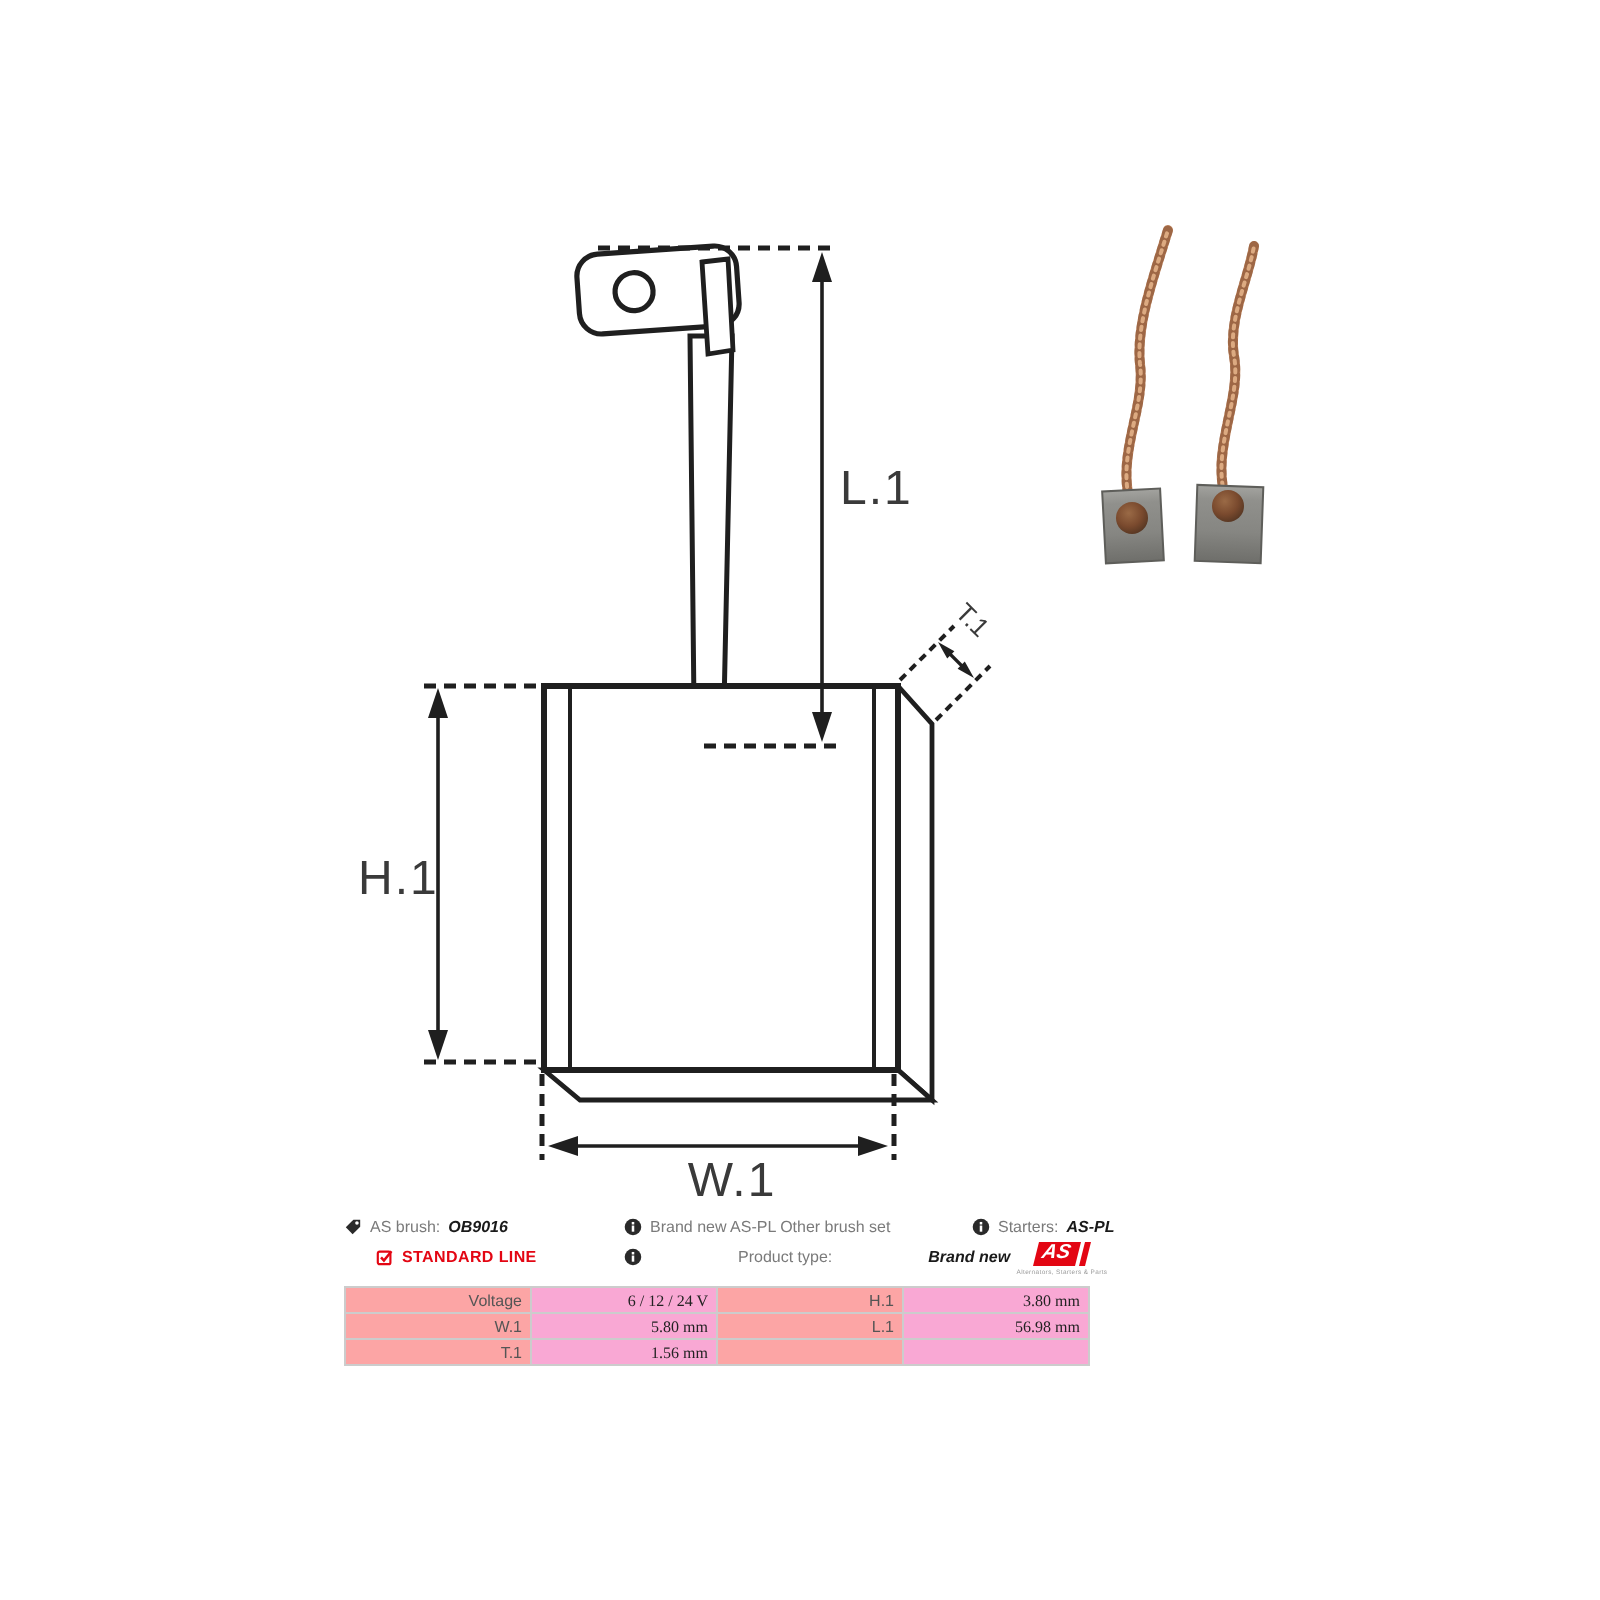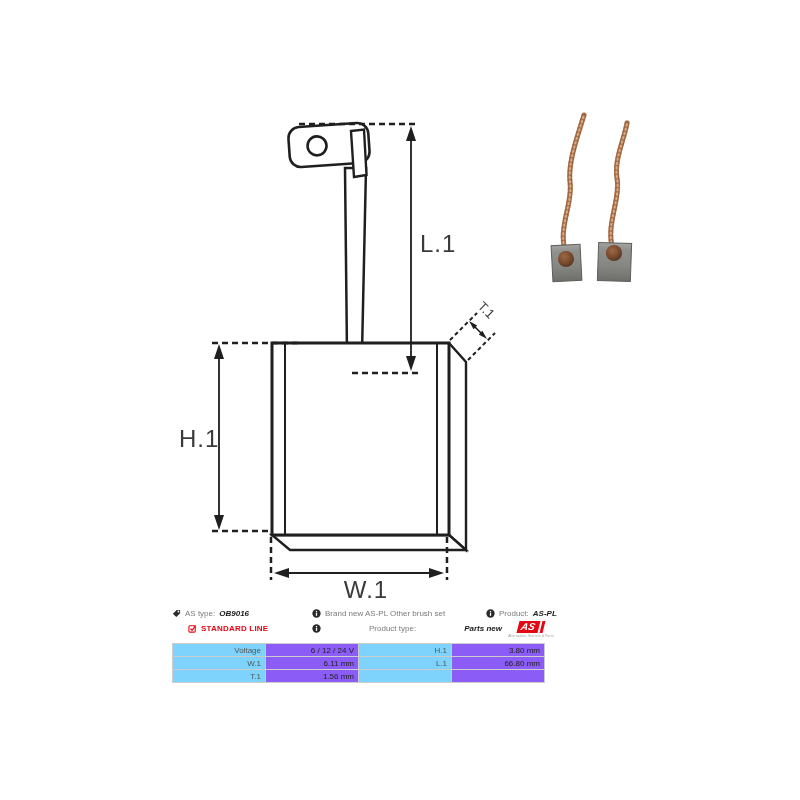--- a/index.html
+++ b/index.html
@@ -22,22 +22,22 @@
   .logo-as { display:inline-block; background:var(--brand-red); color:#fff; font-style:italic;
              font-weight:bold; font-size:10px; line-height:12px; padding:0 4px 0 3px;
              transform:skewX(-14deg); }
   .logo-slash { display:inline-block; width:3px; height:12px; background:var(--brand-red);
                 transform:skewX(-14deg); margin-left:2px; }
   .logo-tagline { font-size:3.2px; color:#9a9a9a; margin-top:1px; letter-spacing:0.2px; }
 
   table.spec { position:absolute; left:172px; top:643px; border-collapse:collapse; }
   table.spec td { border:1px solid #cccccc; width:93px; height:13px; font-size:8px;
                   padding:1px 4px; text-align:right; vertical-align:middle; }
-  td.lbl { background:#7dd3fc; color:#555;margin-left:44px; }
-  td.val { background:#8b5cf6; color:#222; }
+  td.lbl { background:#fca5a5; color:#555;margin-left:44px; }
+  td.val { background:#f9a8d4; color:#222;font-family:Liberation Serif, serif; }
 </style>
 </head>
 <body>
 
 <div class="page">
 
   <svg class="art" width="800" height="800" viewBox="0 0 800 800">
     <defs>
       <linearGradient id="gB" x1="0" y1="0" x2="0" y2="1">
         <stop offset="0" stop-color="#a3a39f"></stop>
@@ -125,21 +125,21 @@
       <circle cx="566" cy="259" r="8" fill="url(#gE)"></circle>
       <circle cx="614" cy="253" r="8" fill="url(#gE)"></circle>
     </g>
   </svg>
 
   <div class="info-item" style="left:172px; top:608px;">
     <svg class="ic" viewBox="0 0 10 10">
       <path d="M1 5.2 L5.2 1 H9 V4.8 L4.8 9 Z" fill="#2a2a2a"></path>
       <circle cx="7.2" cy="2.8" r="1" fill="#ffffff"></circle>
     </svg>
-    <span>AS type:</span>
+    <span>AS brush:</span>
     <span class="b">OB9016</span>
   </div>
 
   <div class="info-item red" style="left:172px; top:623px;">
     <svg class="ic" viewBox="0 0 10 10">
       <rect x="1" y="2" width="7" height="7" rx="1" fill="none" style="stroke:var(--brand-red)" stroke-width="1.2"></rect>
       <path d="M2.8 5.2 L4.4 7 L8.6 1.8" fill="none" style="stroke:var(--brand-red)" stroke-width="1.4"></path>
     </svg>
     <span>STANDARD LINE</span>
   </div>
@@ -153,30 +153,30 @@
     <span>Brand new AS-PL Other brush set</span>
   </div>
 
   <div class="info-item" style="left:312px; top:623px;gap:48px;">
     <svg class="ic" viewBox="0 0 10 10">
       <circle cx="5" cy="5" r="4.6" fill="#2a2a2a"></circle>
       <rect x="4.3" y="4.2" width="1.4" height="3.4" fill="#ffffff"></rect>
       <rect x="4.3" y="2.2" width="1.4" height="1.4" fill="#ffffff"></rect>
     </svg>
     <span>Product type:</span>
-    <span class="b">Parts new</span>
+    <span class="b">Brand new</span>
   </div>
 
   <div class="info-item" style="left:486px; top:608px;">
     <svg class="ic" viewBox="0 0 10 10">
       <circle cx="5" cy="5" r="4.6" fill="#2a2a2a"></circle>
       <rect x="4.3" y="4.2" width="1.4" height="3.4" fill="#ffffff"></rect>
       <rect x="4.3" y="2.2" width="1.4" height="1.4" fill="#ffffff"></rect>
     </svg>
-    <span>Product:</span>
+    <span>Starters:</span>
     <span class="b">AS-PL</span>
   </div>
 
   <div class="logo">
     <div class="logo-mark">
       <span class="logo-as">AS</span>
       <span class="logo-slash"></span>
     </div>
     <div class="logo-tagline">Alternators, Starters &amp; Parts</div>
   </div>
@@ -184,23 +184,23 @@
   <table class="spec">
     <tbody>
         <tr>
       <td class="lbl">Voltage</td>
       <td class="val">6 / 12 / 24 V</td>
       <td class="lbl">H.1</td>
       <td class="val">3.80 mm</td>
     </tr>
     <tr>
       <td class="lbl">W.1</td>
-      <td class="val">6.11 mm</td>
+      <td class="val">5.80 mm</td>
       <td class="lbl">L.1</td>
-      <td class="val">66.80 mm</td>
+      <td class="val">56.98 mm</td>
     </tr>
     <tr>
       <td class="lbl">T.1</td>
       <td class="val">1.56 mm</td>
       <td class="lbl"></td>
       <td class="val"></td>
     </tr>
   </tbody>
     </table>
 

